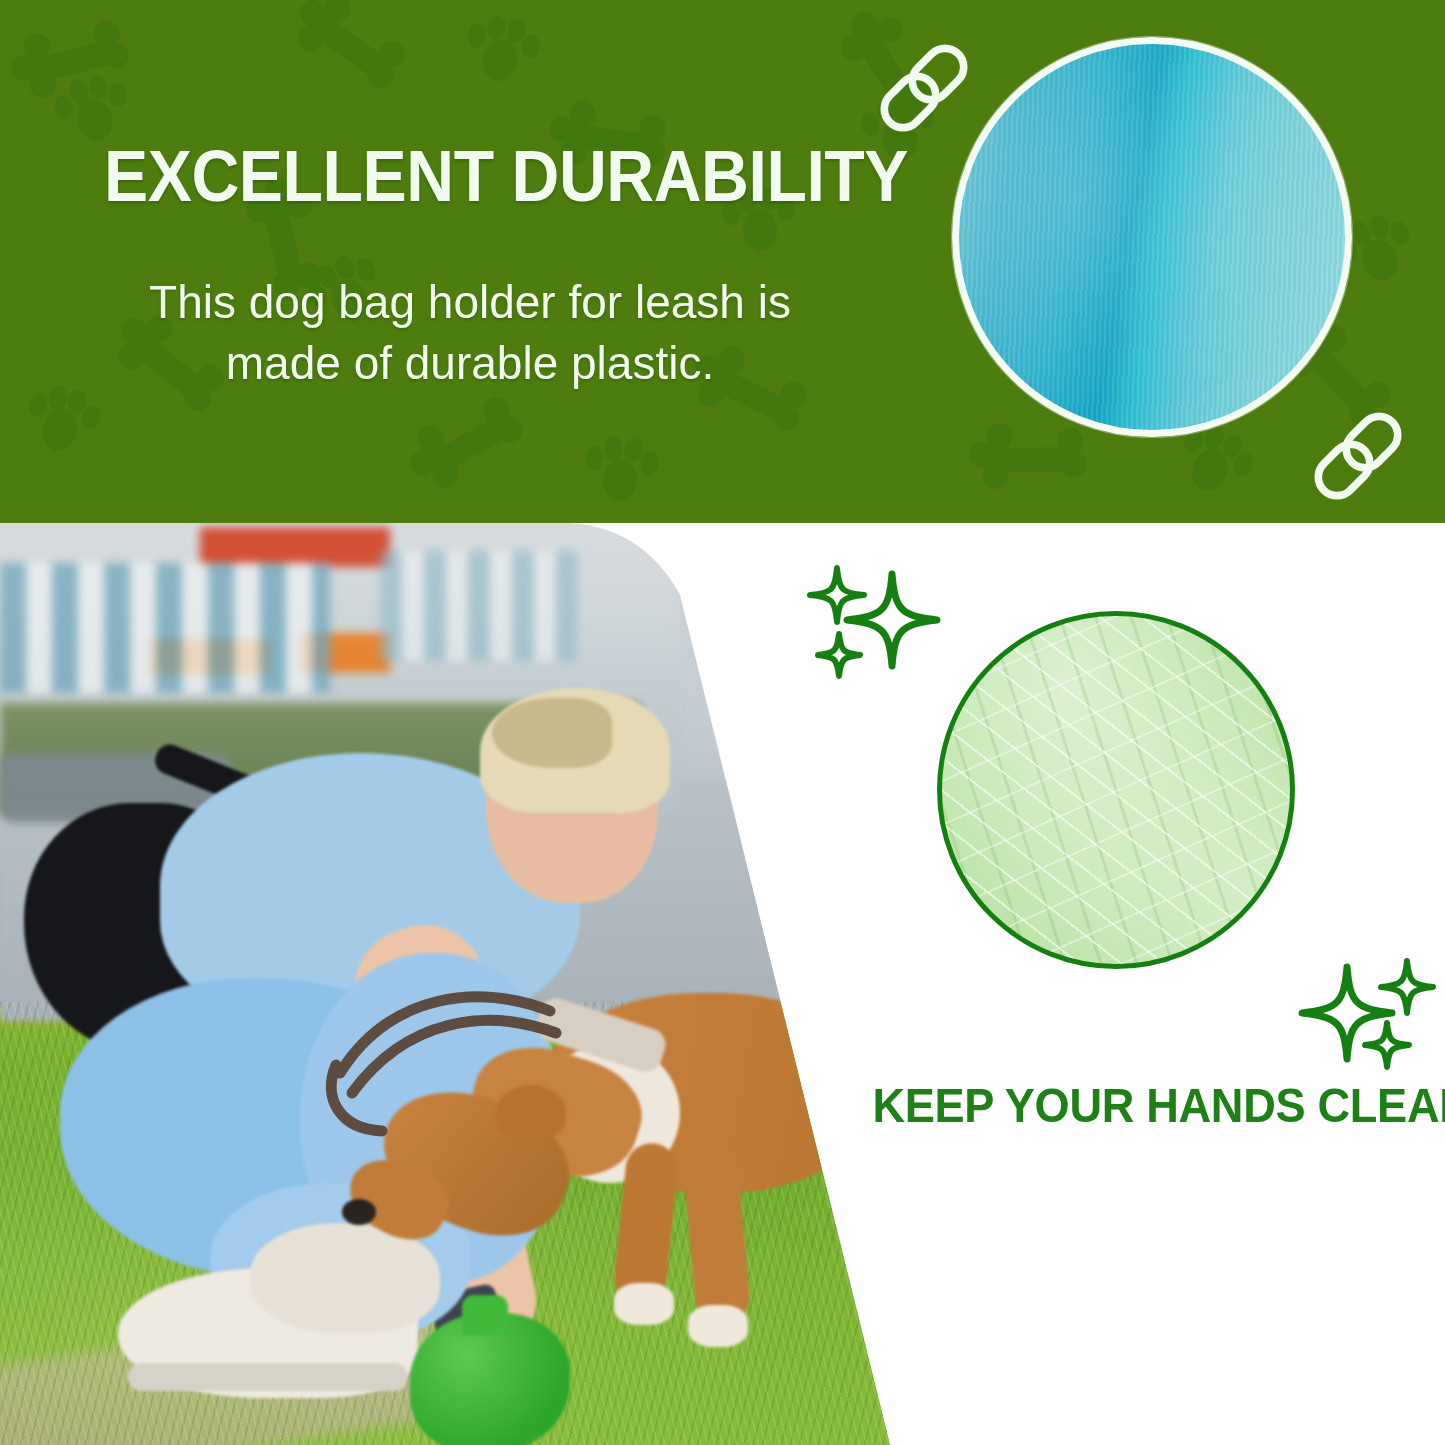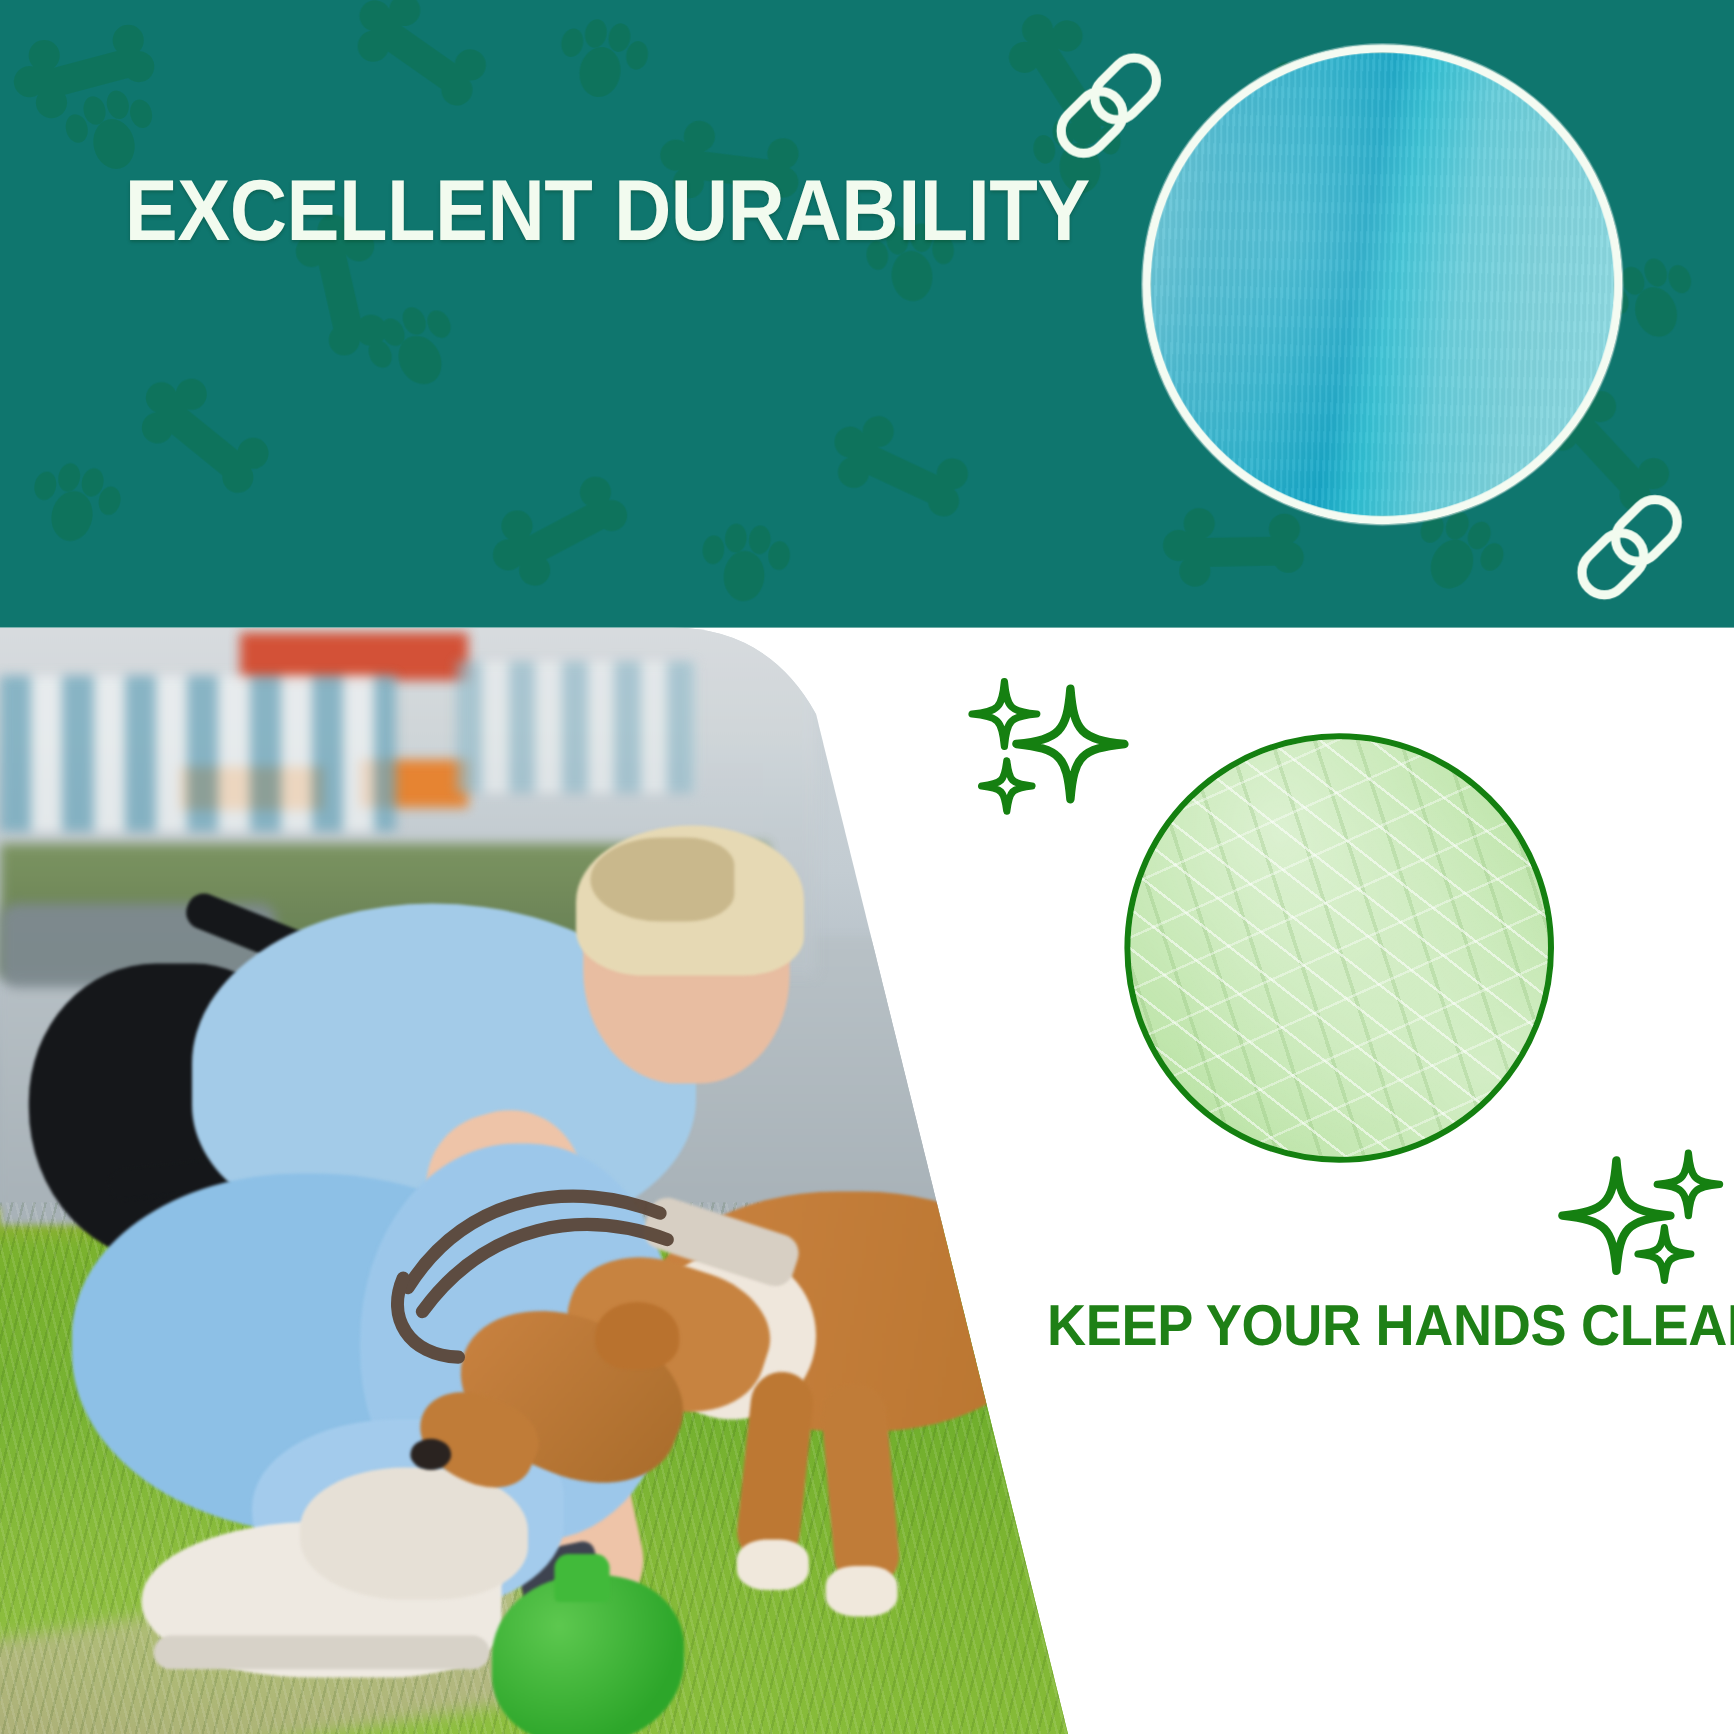--- a/index.html
+++ b/index.html
@@ -8,21 +8,21 @@
   .poster{
     position:relative;
     width:1445px;height:1445px;
     overflow:hidden;
     background:#ffffff;
   }
 
   
   .top-panel{
     position:absolute;left:0;top:0;width:1445px;height:523px;
-    background:#0f766e;
+    background:#4d7c0f;
     overflow:hidden;
   }
   .top-panel .pattern{
     position:absolute;inset:0;
     opacity:.30;
     pointer-events:none;
   }
 
   .headline{
     position:absolute;left:104px;top:140px;
@@ -217,20 +217,24 @@
         <use href="#paw" x="60" y="430" transform="rotate(12 60 430)"></use>
         <use href="#paw" x="350" y="300" transform="rotate(-28 350 300)"></use>
         <use href="#paw" x="620" y="480" transform="rotate(4 620 480)"></use>
         <use href="#paw" x="900" y="140" transform="rotate(-9 900 140)"></use>
         <use href="#paw" x="1210" y="470" transform="rotate(24 1210 470)"></use>
       </g>
     </svg>
 
     <div class="headline">EXCELLENT DURABILITY</div>
 
+    <div class="subhead">
+      <div>This dog bag holder for leash is</div>
+      <div>made of durable plastic.</div>
+    </div>
 
     <div class="teal-circle">
       <div class="sheen"></div>
     </div>
 
     <div class="chain" style="left:869px;top:33px;">
       <svg width="110" height="110" viewBox="0 0 100 100" aria-hidden="true">
         <g transform="rotate(-45 50 50)" fill="none" stroke="#f2fbef" stroke-width="7" stroke-linecap="round">
           <rect x="6" y="33" width="52" height="34" rx="17"></rect>
           <rect x="42" y="33" width="52" height="34" rx="17"></rect>

